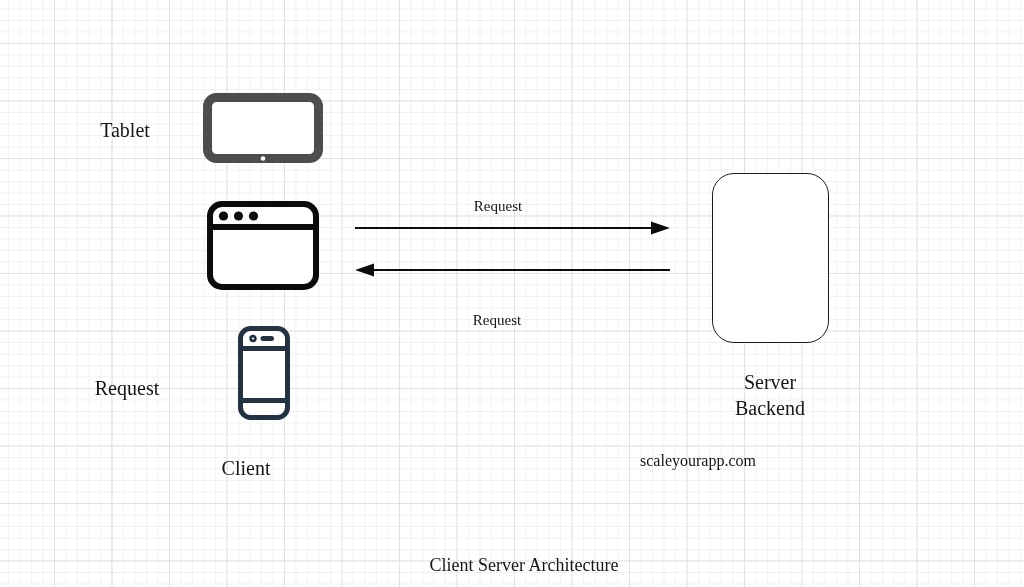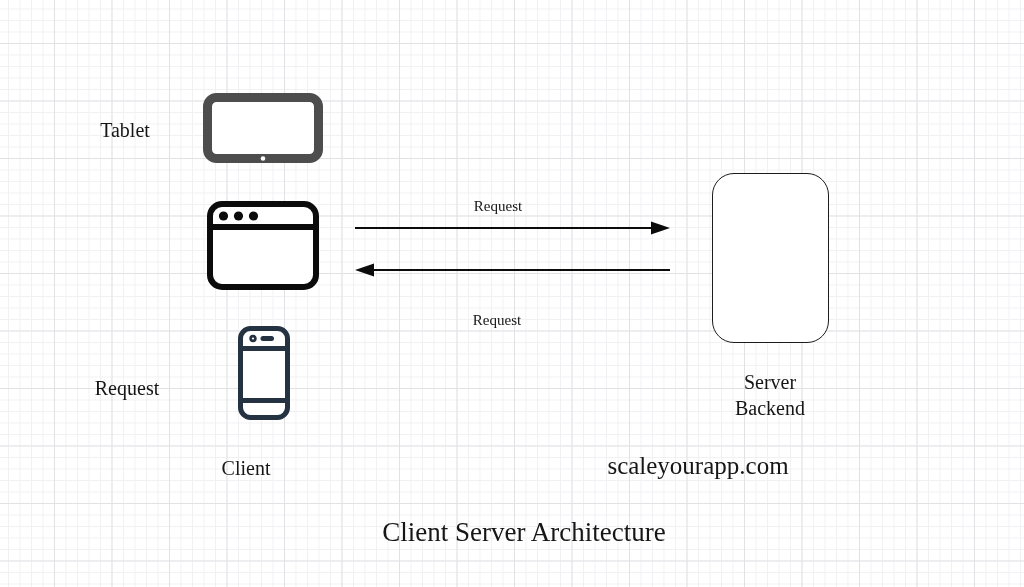--- a/index.html
+++ b/index.html
@@ -43,22 +43,22 @@
     white-space: nowrap;
   }
   .flow-lbl { font-size: 15px; margin-top: 14px; }
   .handwritten {
     position: absolute;
     font-family: cursive;
     color: var(--text);
     text-align: center;
     white-space: nowrap;
   }
-  .watermark { font-size: 25px; }
-  .diagram-title { font-size: 27px; }
+  .watermark { font-size: 16px; }
+  .diagram-title { font-size: 18px; margin-top: 38px; }
 
   
   .tablet-stroke { fill: #ffffff; stroke: var(--tablet-icon); stroke-width: 9; }
   .tablet-dot    { fill: #ffffff; }
   .desk-stroke   { fill: #ffffff; stroke: var(--desktop-icon); stroke-width: 6; }
   .desk-line     { stroke: var(--desktop-icon); stroke-width: 6; }
   .desk-dot      { fill: var(--desktop-icon); }
   .mob-stroke    { fill: #ffffff; stroke: var(--mobile-icon); stroke-width: 5; }
   .mob-line      { stroke: var(--mobile-icon); stroke-width: 5; }
   .mob-fill      { fill: var(--mobile-icon); }

